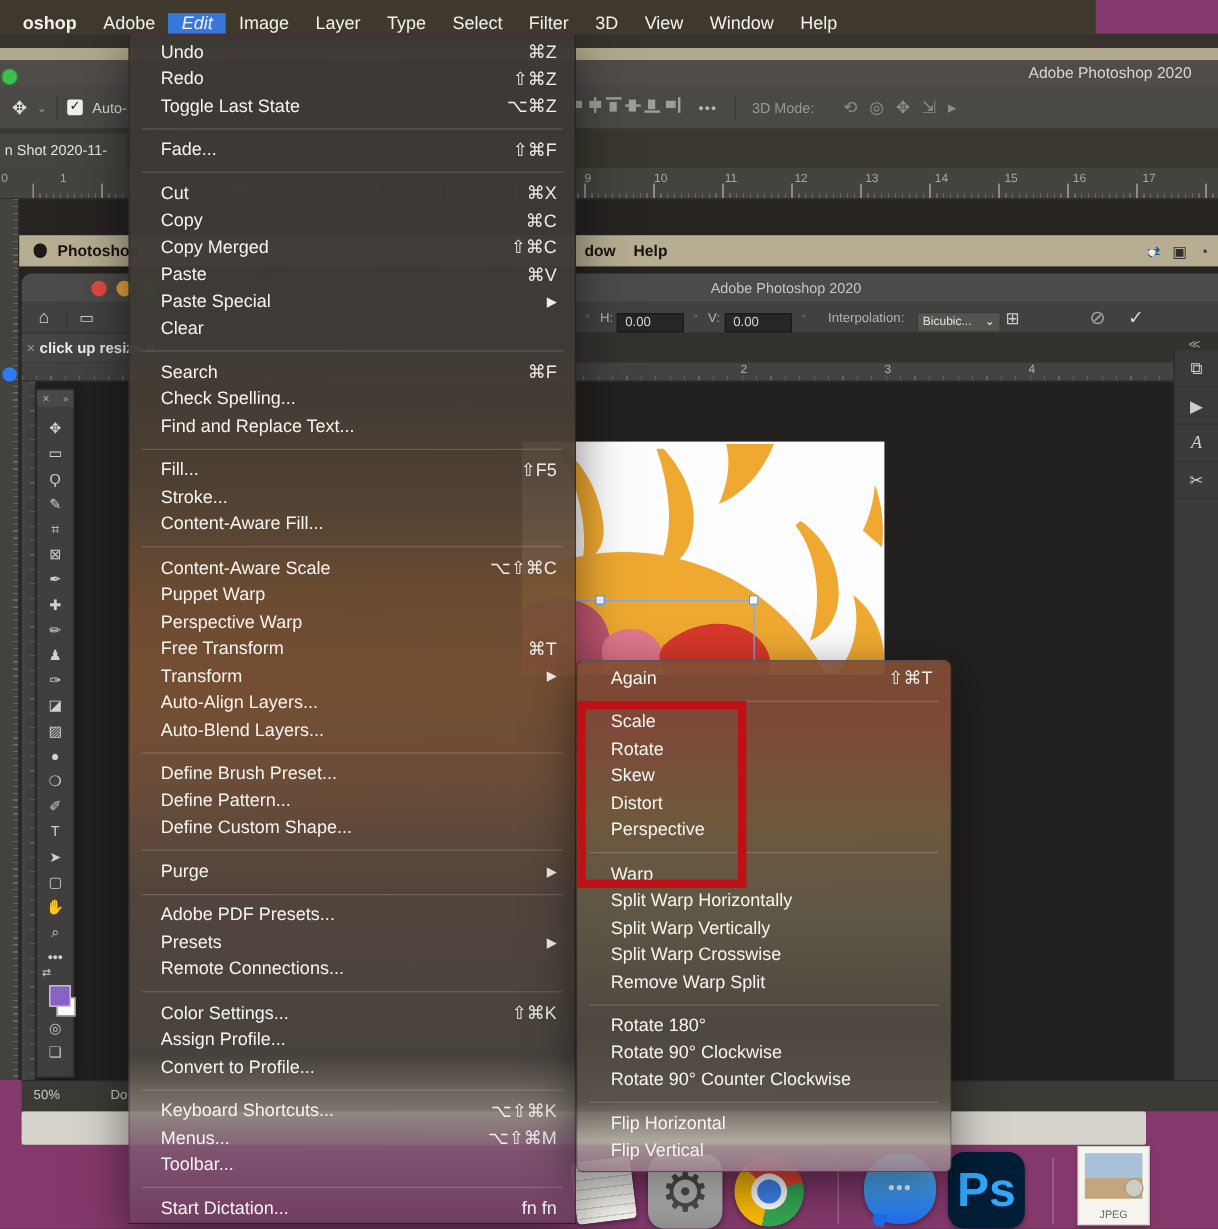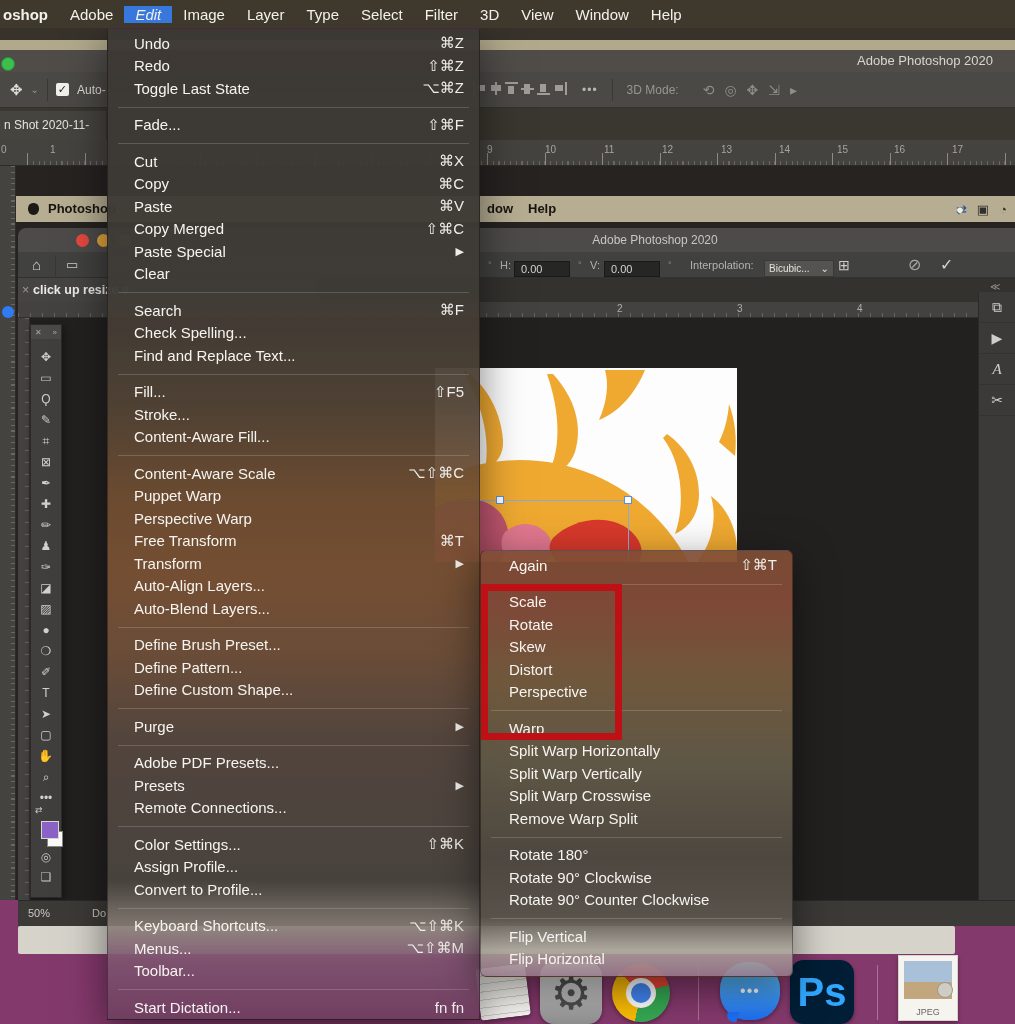--- a/index.html
+++ b/index.html
@@ -2,22 +2,22 @@
 <html><head>
 <meta charset="utf-8">
 <style>
   * { margin:0; padding:0; box-sizing:border-box; }
   body { font-family:"Liberation Sans", sans-serif; background:#222; }
   #root { position:relative; width:1015px; height:1024px; overflow:hidden;
           background:#84396c; font-family:"Liberation Sans", sans-serif; }
   .abs { position:absolute; }
 
   
-  .menubar { left:0; top:0; width:1015px; height:28px; background:#3f382d;
-             display:flex; align-items:center; color:#f3f1ec; font-size:15px; }
+  .menubar { left:0; top:0; width:913px; height:28px; background:#3f382d;
+             display:flex; align-items:flex-end; color:#f3f1ec; font-size:15px;padding-left:16px; }
   .mb-item { display:flex; align-items:center; padding:0 11px; white-space:nowrap; }
   .mb-item.app { font-weight:bold; padding-left:3px; }
   .mb-item.active { background:#3878dd;font-style:italic; }
 
   
   .strip-dark { left:0; top:28px; width:1015px; height:12px; background:#37322a; }
   .strip-tan  { left:0; top:40px; width:1015px; height:10px; background:#b2a98c; }
   .titlebar   { left:0; top:50px; width:1015px; height:22px; background:#504d49; }
   .traffic-green { left:1px; top:57px; width:14px; height:14px; border-radius:50%;
                    background:#3cbf4e; border:1px solid #2a8f3a; }
@@ -426,28 +426,28 @@
        </div>
       <div class="mi item">
          <span class="lbl">Cut</span>
          <span class="tr">⌘X</span>
        </div>
       <div class="mi item">
          <span class="lbl">Copy</span>
          <span class="tr">⌘C</span>
        </div>
       <div class="mi item">
+         <span class="lbl">Copy Merged</span>
+         <span class="tr">⇧⌘C</span>
+       </div>
+      <div class="mi item">
          <span class="lbl">Paste</span>
          <span class="tr">⌘V</span>
        </div>
       <div class="mi item">
-         <span class="lbl">Copy Merged</span>
-         <span class="tr">⇧⌘C</span>
-       </div>
-      <div class="mi item">
          <span class="lbl">Paste Special</span>
          <span class="tr arr">▶</span>
        </div>
       <div class="mi item">
          <span class="lbl">Clear</span>
          <span class="tr"></span>
        </div>
       <div class="mi sep">
          <span class="lbl"></span>
          <span class="tr"></span>
@@ -661,25 +661,25 @@
        </div>
       <div class="mi item">
          <span class="lbl">Rotate 90° Counter Clockwise</span>
          <span class="tr"></span>
        </div>
       <div class="mi sep">
          <span class="lbl"></span>
          <span class="tr"></span>
        </div>
       <div class="mi item">
+         <span class="lbl">Flip Horizontal</span>
+         <span class="tr"></span>
+       </div>
+      <div class="mi item">
          <span class="lbl">Flip Vertical</span>
-         <span class="tr"></span>
-       </div>
-      <div class="mi item">
-         <span class="lbl">Flip Horizontal</span>
          <span class="tr"></span>
        </div>
     </div>
 
   <div class="abs red-box"></div>
 
   <div class="abs menubar" style="z-index:70">
       <span class="mb-item app">oshop</span>
       <span class="mb-item">Adobe</span>
       <span class="mb-item active">Edit</span>

